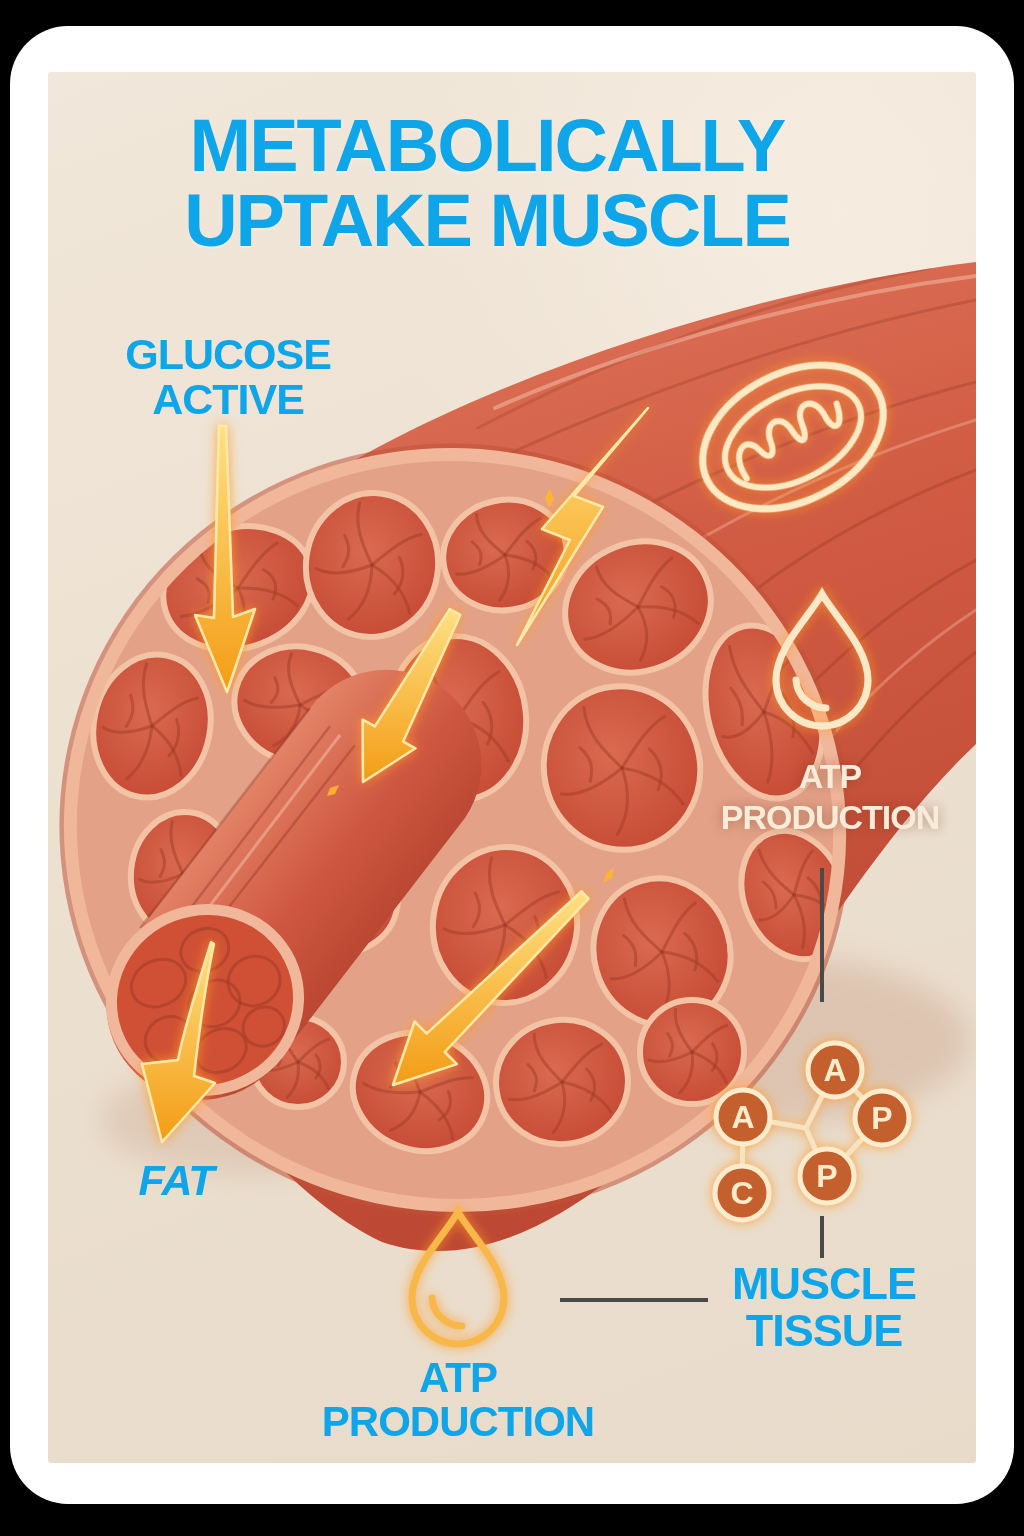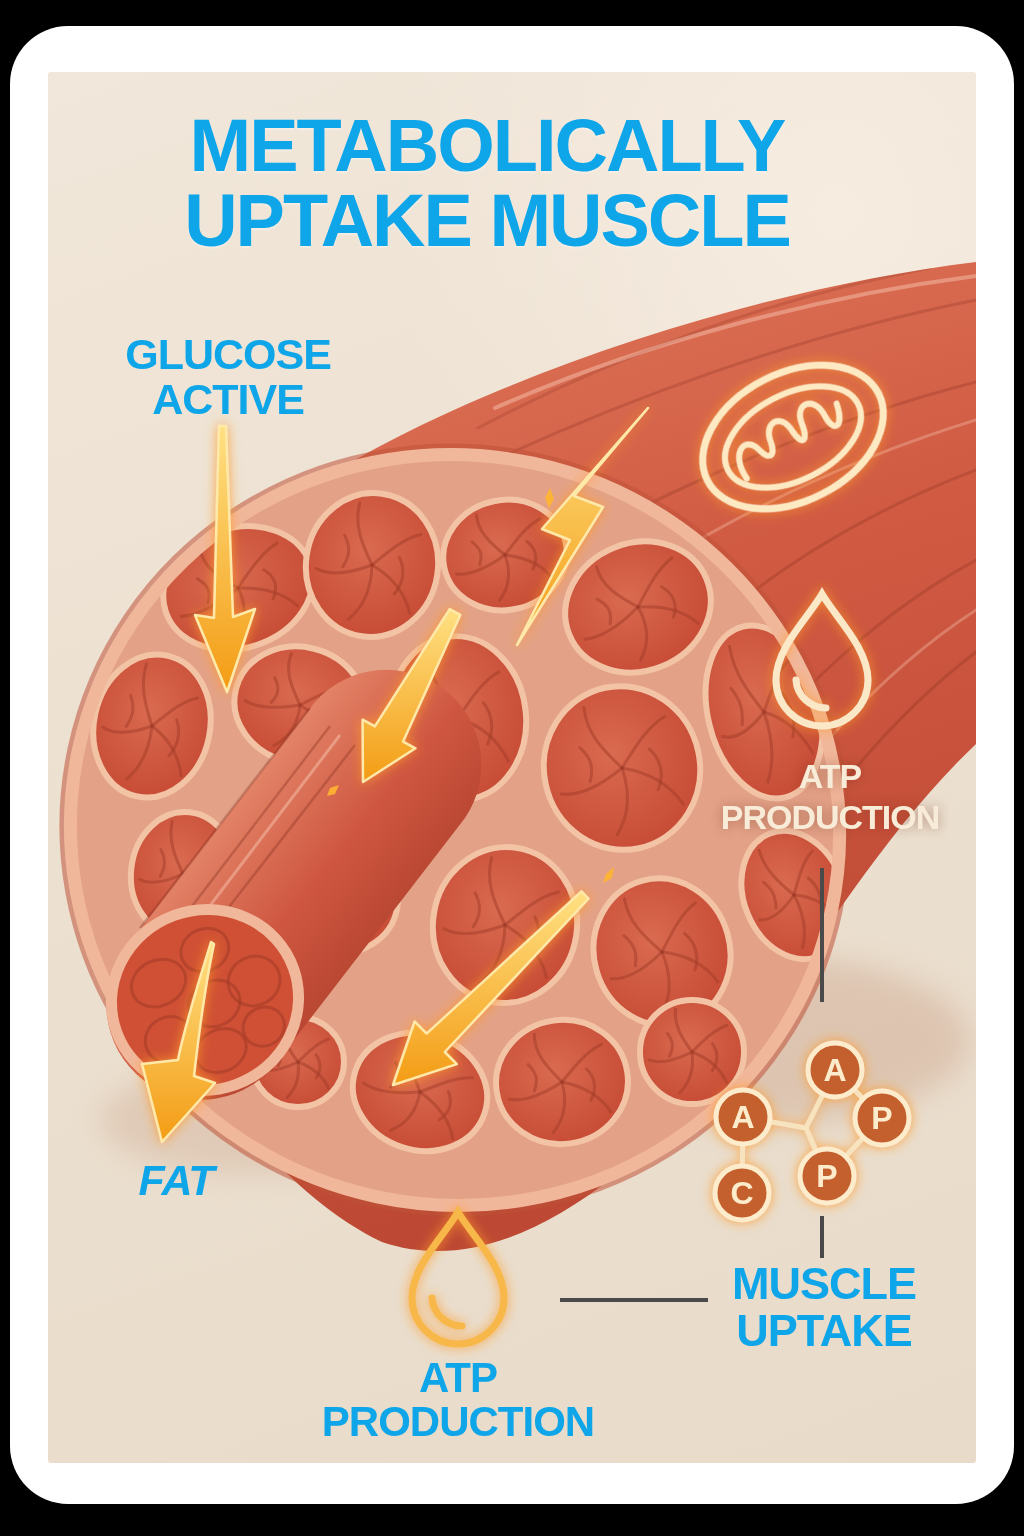--- a/index.html
+++ b/index.html
@@ -269,20 +269,20 @@
     <div>FAT</div>
   </div>
 
   <div class="lbl atp-right">
     <div>ATP</div>
     <div>PRODUCTION</div>
   </div>
 
   <div class="lbl muscle-tissue">
     <div>MUSCLE</div>
-    <div>UPTAKE</div>
+    <div>TISSUE</div>
   </div>
 
   <div class="lbl atp-bottom">
     <div>ATP</div>
     <div>PRODUCTION</div>
   </div>
 </div>
 
 </body></html>

